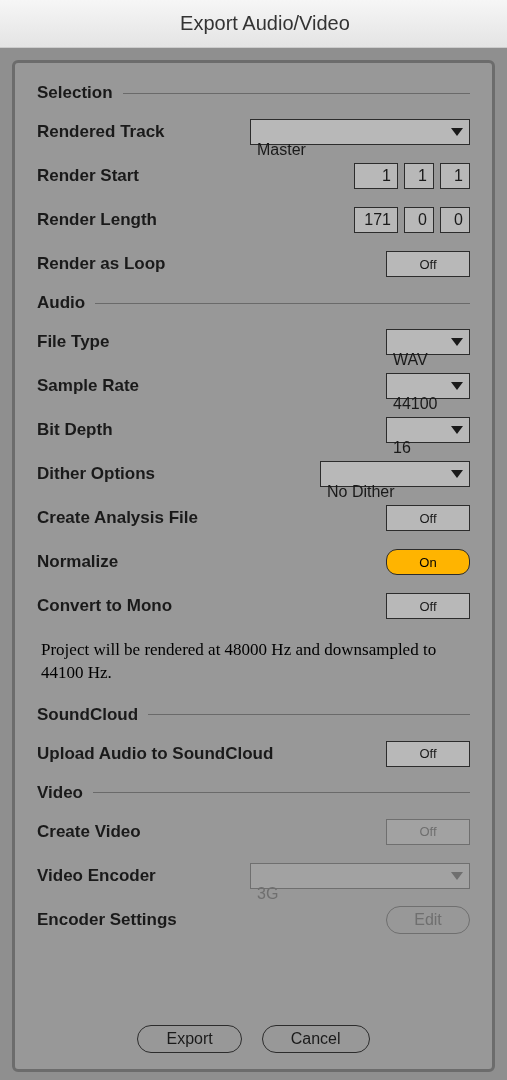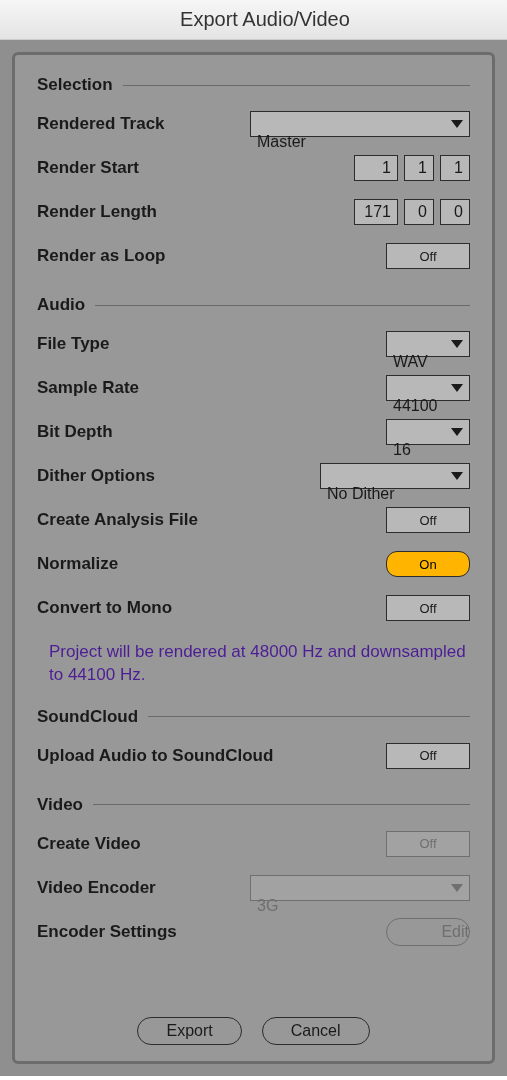--- a/index.html
+++ b/index.html
@@ -4,21 +4,21 @@
 <style>
   * { box-sizing: border-box; margin: 0; padding: 0; }
   html, body {
     width: 507px;
     height: 1080px;
     font-family: Arial, Helvetica, sans-serif;
     background: #fff;
     overflow: hidden;
   }
   .titlebar {
-    height: 40px;
+    height: 48px;
     background: linear-gradient(#f6f6f6, #e4e4e4);
     display: flex;
     align-items: center;
     justify-content: center;
     font-size: 20px;
     color: #333;
     border-bottom: 1px solid #ccc;
     padding-left: 23px;
   }
   .dialog-frame {
@@ -33,21 +33,21 @@
     background: #989898;
     border: 3px solid #6c6c6c;
     border-radius: 6px;
     padding: 20px 22px 16px 22px;
     display: flex;
     flex-direction: column;
   }
   .section-header {
     display: flex;
     align-items: center;
-    margin-top: 10px;
+    margin-top: 0;
     margin-bottom: 14px;
   }
   .section-header.first { margin-top: 0; }
   .section-header .label {
     font-size: 17px;
     font-weight: bold;
     color: #1a1a1a;
     margin-right: 10px;
     white-space: nowrap;
   }
@@ -122,35 +122,36 @@
     color: #000;
     border-radius: 11px;
   }
   .toggle.disabled {
     background: #a2a2a2;
     color: #6f6f6f;
     border-color: #6f6f6f;
   }
   .info-text {
     font-size: 17px;
-    color: #4c1d95;
+    color: #000000;
     line-height: 1.35;
-    margin: 4px 0 20px 12px;
+    margin: 4px 0 20px 4px;
+    font-family: Liberation Serif, serif;
   }
   .pill-button {
     height: 28px;
     padding: 0 28px;
     border: 1.5px solid #2c2c2c;
     border-radius: 14px;
     background: transparent;
     font-size: 16px;
     color: #1a1a1a;
     display: flex;
     align-items: center;
-    justify-content: flex-end;
+    justify-content: center;
     cursor: pointer;
   }
   .pill-button.disabled {
     color: #6f6f6f;
     border-color: #6f6f6f;
   }
   .footer {
     margin-top: auto;
     display: flex;
     justify-content: center;

